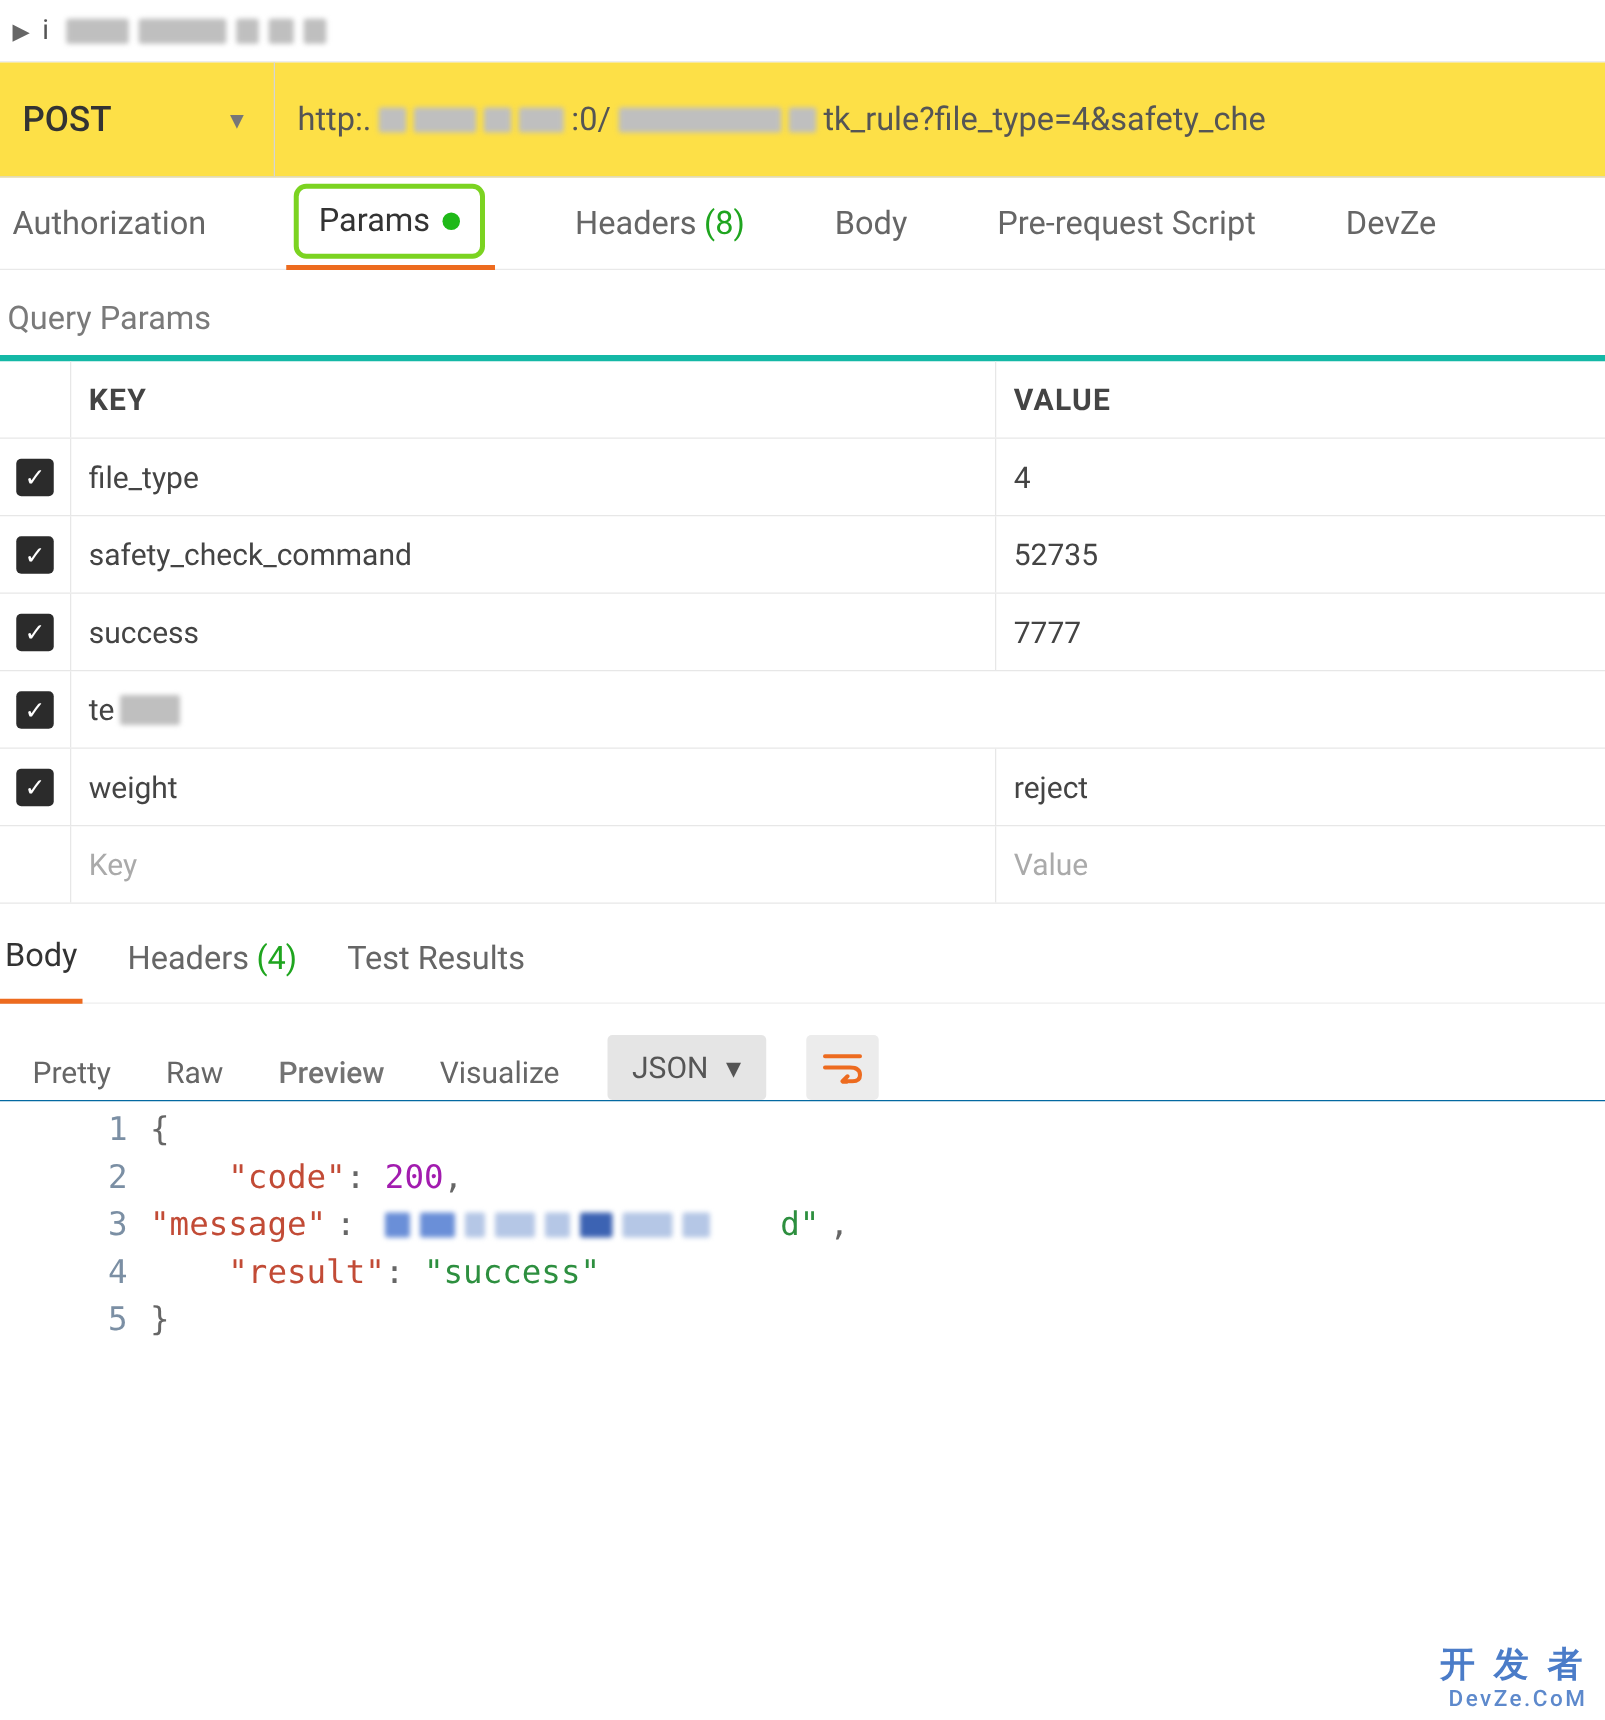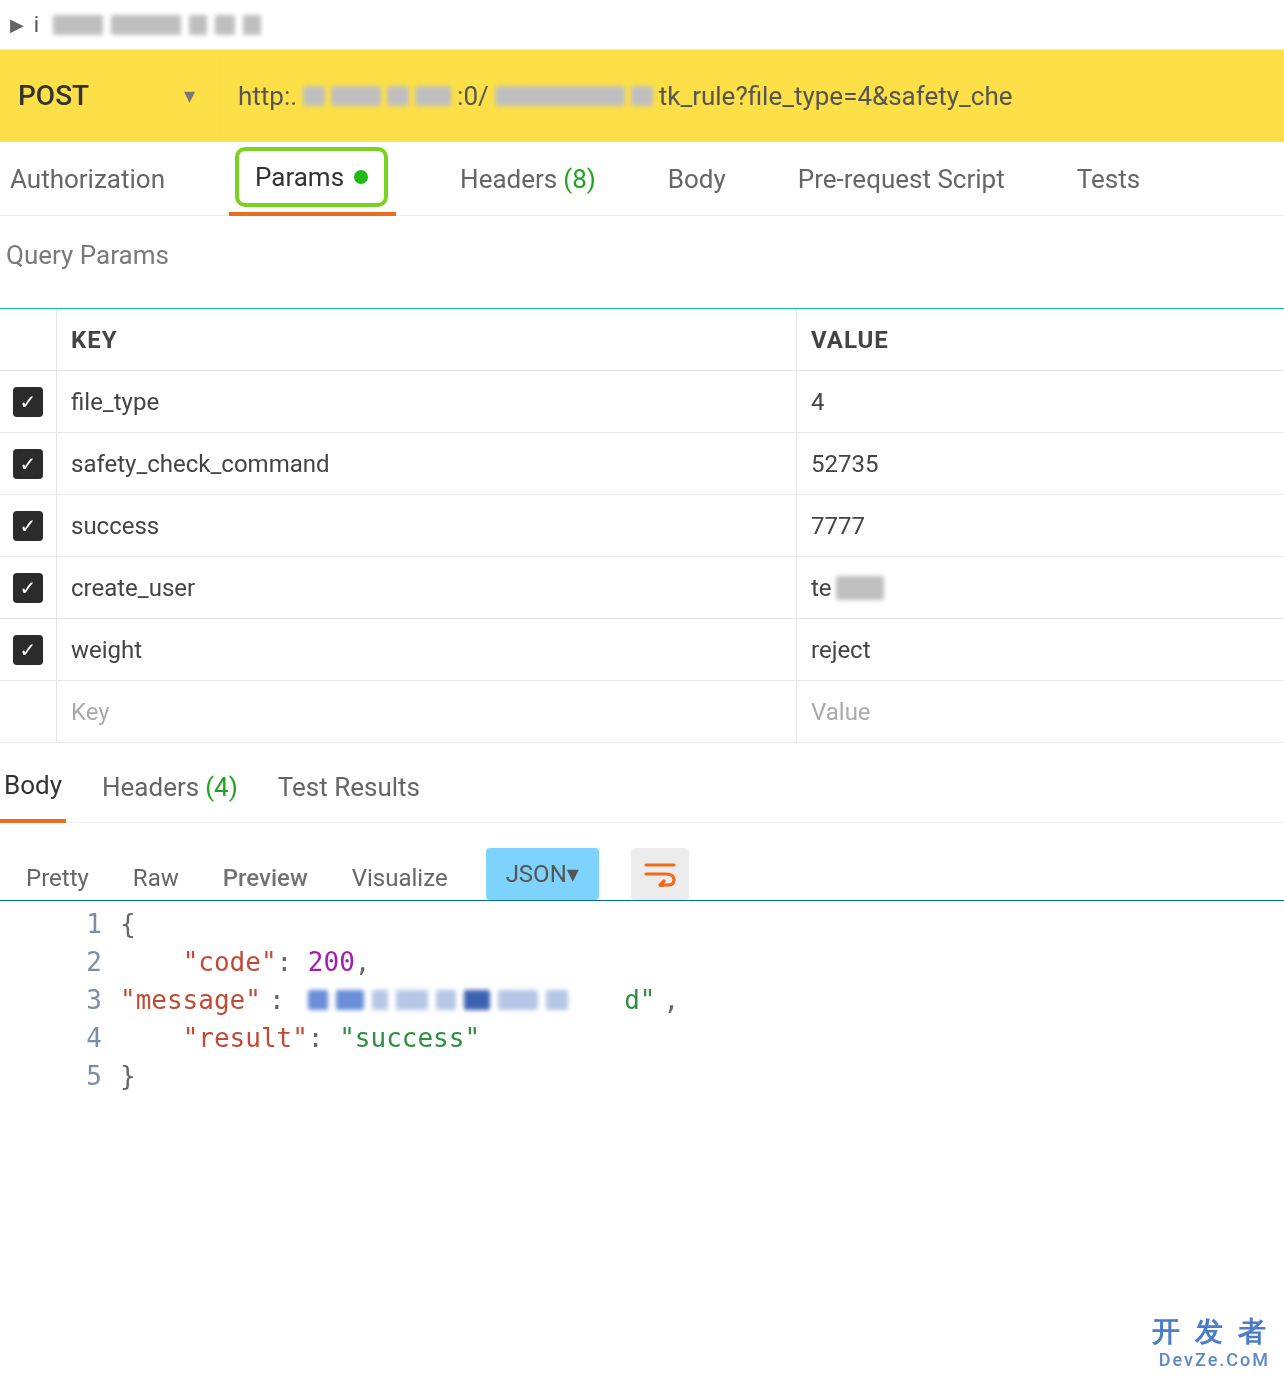--- a/index.html
+++ b/index.html
@@ -97,22 +97,21 @@
   
   .section-title {
     font-size: 26px;
     color: #7a7a7a;
     padding: 24px 6px 14px 6px;
   }
 
   
   .params-table {
     width: 100%;
-    border-top: 1px solid #14b8a6;
-    margin-top: 24px;
+    border-top: 5px solid #14b8a6;
   }
   .prow {
     display: flex;
     align-items: center;
     border-bottom: 1px solid #e7e7e7;
     height: 62px;
   }
   .prow.header { font-weight: 700; letter-spacing: 1px; font-size: 18px; color: #555; }
   .pcell-check {
     width: 56px;
@@ -174,25 +173,26 @@
     align-items: flex-end;
     gap: 32px;
     padding: 0 20px;
     font-size: 24px;
     color: #666;
     border-bottom: 1px solid #0369a1;
   }
   .view-btn { padding: 8px 6px; cursor: pointer; }
   .view-btn.active { color: #737373; font-weight: 500; }
   .pill {
-    background: #7dd3fc;
+    background: #e5e5e5;
     border-radius: 4px;
     padding: 12px 20px;
     display: flex;
     align-items: center;
+    gap: 14px;
     color: #555;
     font-size: 24px;
   }
   .wrap-btn {
     background: #ececec;
     border-radius: 4px;
     width: 58px; height: 52px;
     display: flex; align-items: center; justify-content: center;
   }
   .wrap-icon { width: 32px; height: 26px; }
@@ -284,21 +284,21 @@
     <span>Headers</span>
     <span class="count">(8)</span>
   </div>
   <div class="req-tab">
     <span>Body</span>
   </div>
   <div class="req-tab">
     <span>Pre-request Script</span>
   </div>
   <div class="req-tab">
-    <span>Tests</span>
+    <span>DevZe</span>
   </div>
 </div>
 
 <div class="section-title">Query Params</div>
 
 <div class="params-table">
   <div class="prow header">
     <div class="pcell-check"></div>
     <div class="pcell-key">KEY</div>
     <div class="pcell-value">VALUE</div>
@@ -322,21 +322,20 @@
     <div class="pcell-check">
         <div class="chk">✓</div>
       </div>
     <div class="pcell-key">success</div>
     <div class="pcell-value">7777</div>
   </div>
   <div class="prow">
     <div class="pcell-check">
         <div class="chk">✓</div>
       </div>
-    <div class="pcell-key">create_user</div>
     <div class="pcell-value">
       <span>te</span>
       <div class="blur-box" style="width:48px;height:24px"></div>
     </div>
   </div>
   <div class="prow">
     <div class="pcell-check">
         <div class="chk">✓</div>
       </div>
     <div class="pcell-key">weight</div>

